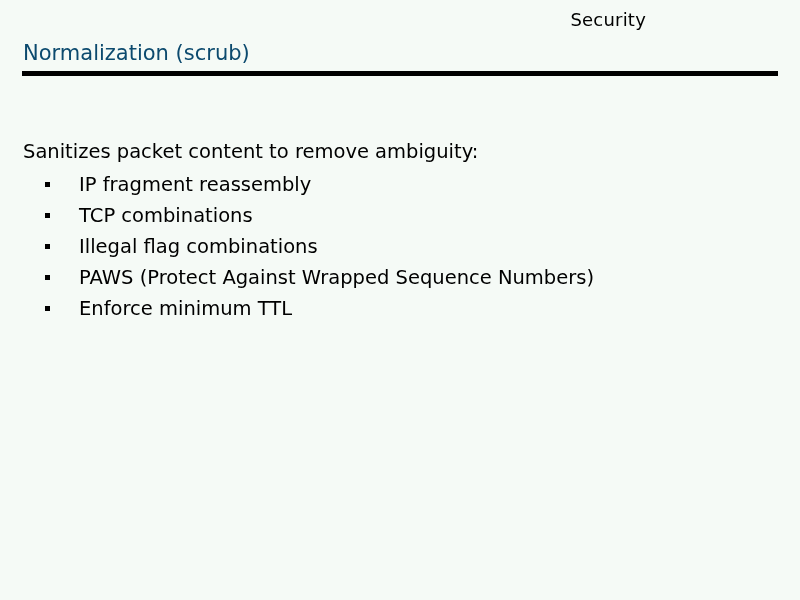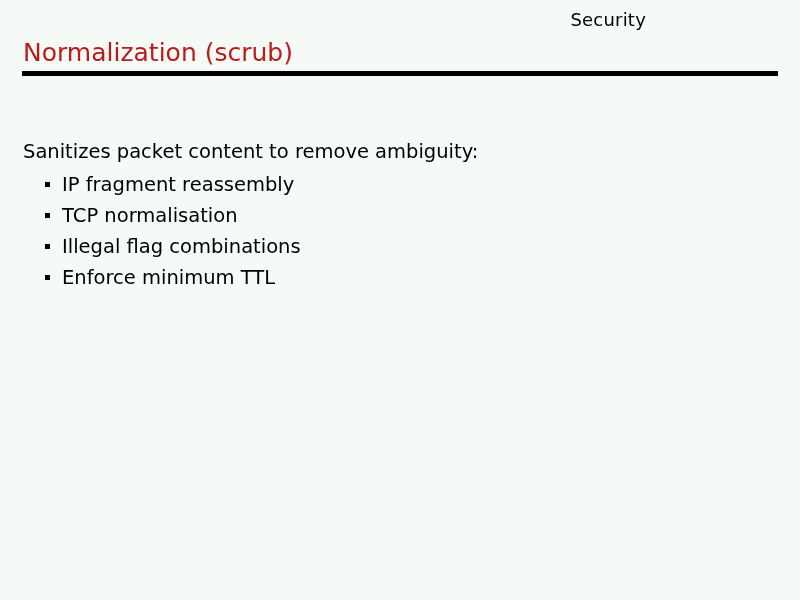--- a/index.html
+++ b/index.html
@@ -27,24 +27,24 @@
     font-size: 18px;
     line-height: 22px;
     letter-spacing: 0.2px;
     color: #000000;
     white-space: nowrap;
   }
   .slide-title {
     position: absolute;
     top: 38px;
     left: 23px;
-    font-size: 25px;
+    font-size: 21px;
     line-height: 30px;
     letter-spacing: 0px;
-    color: #b91c1c;
+    color: #0c4a6e;
     white-space: nowrap;
   }
   .title-rule {
     position: absolute;
     top: 71px;
     left: 22px;
     width: 756px;
     height: 5px;
     background: #000000;
   }
@@ -78,20 +78,21 @@
     position: absolute;
     left: 0;
     top: 13px;
     width: 5px;
     height: 5px;
     background: #000000;
     display: block;
   }
   .bullet-text {
     display: inline;
+    margin-left: 17px;
   }
 </style>
 </head>
 <body>
 
 <div class="slide">
 
   <div class="header-right">Security</div>
 
   <div class="slide-title">Normalization (scrub)</div>
@@ -105,28 +106,32 @@
     <ul class="bullet-list">
       <li class="bullet-item">
         <span class="bullet-marker"></span>
         <span class="bullet-text">IP fragment reassembly</span>
       </li>
       <li class="bullet-item">
         <span class="bullet-marker"></span>
       </li>
       <li class="bullet-item">
         <span class="bullet-marker"></span>
-        <span class="bullet-text">TCP normalisation</span>
+        <span class="bullet-text">TCP combinations</span>
       </li>
       <li class="bullet-item">
         <span class="bullet-marker"></span>
         <span class="bullet-text">Illegal flag combinations</span>
       </li>
       <li class="bullet-item">
         <span class="bullet-marker"></span>
+      </li>
+      <li class="bullet-item">
+        <span class="bullet-marker"></span>
+        <span class="bullet-text">PAWS (Protect Against Wrapped Sequence Numbers)</span>
       </li>
       <li class="bullet-item">
         <span class="bullet-marker"></span>
         <span class="bullet-text">Enforce minimum TTL</span>
       </li>
     </ul>
 
   </div>
 
 </div>

